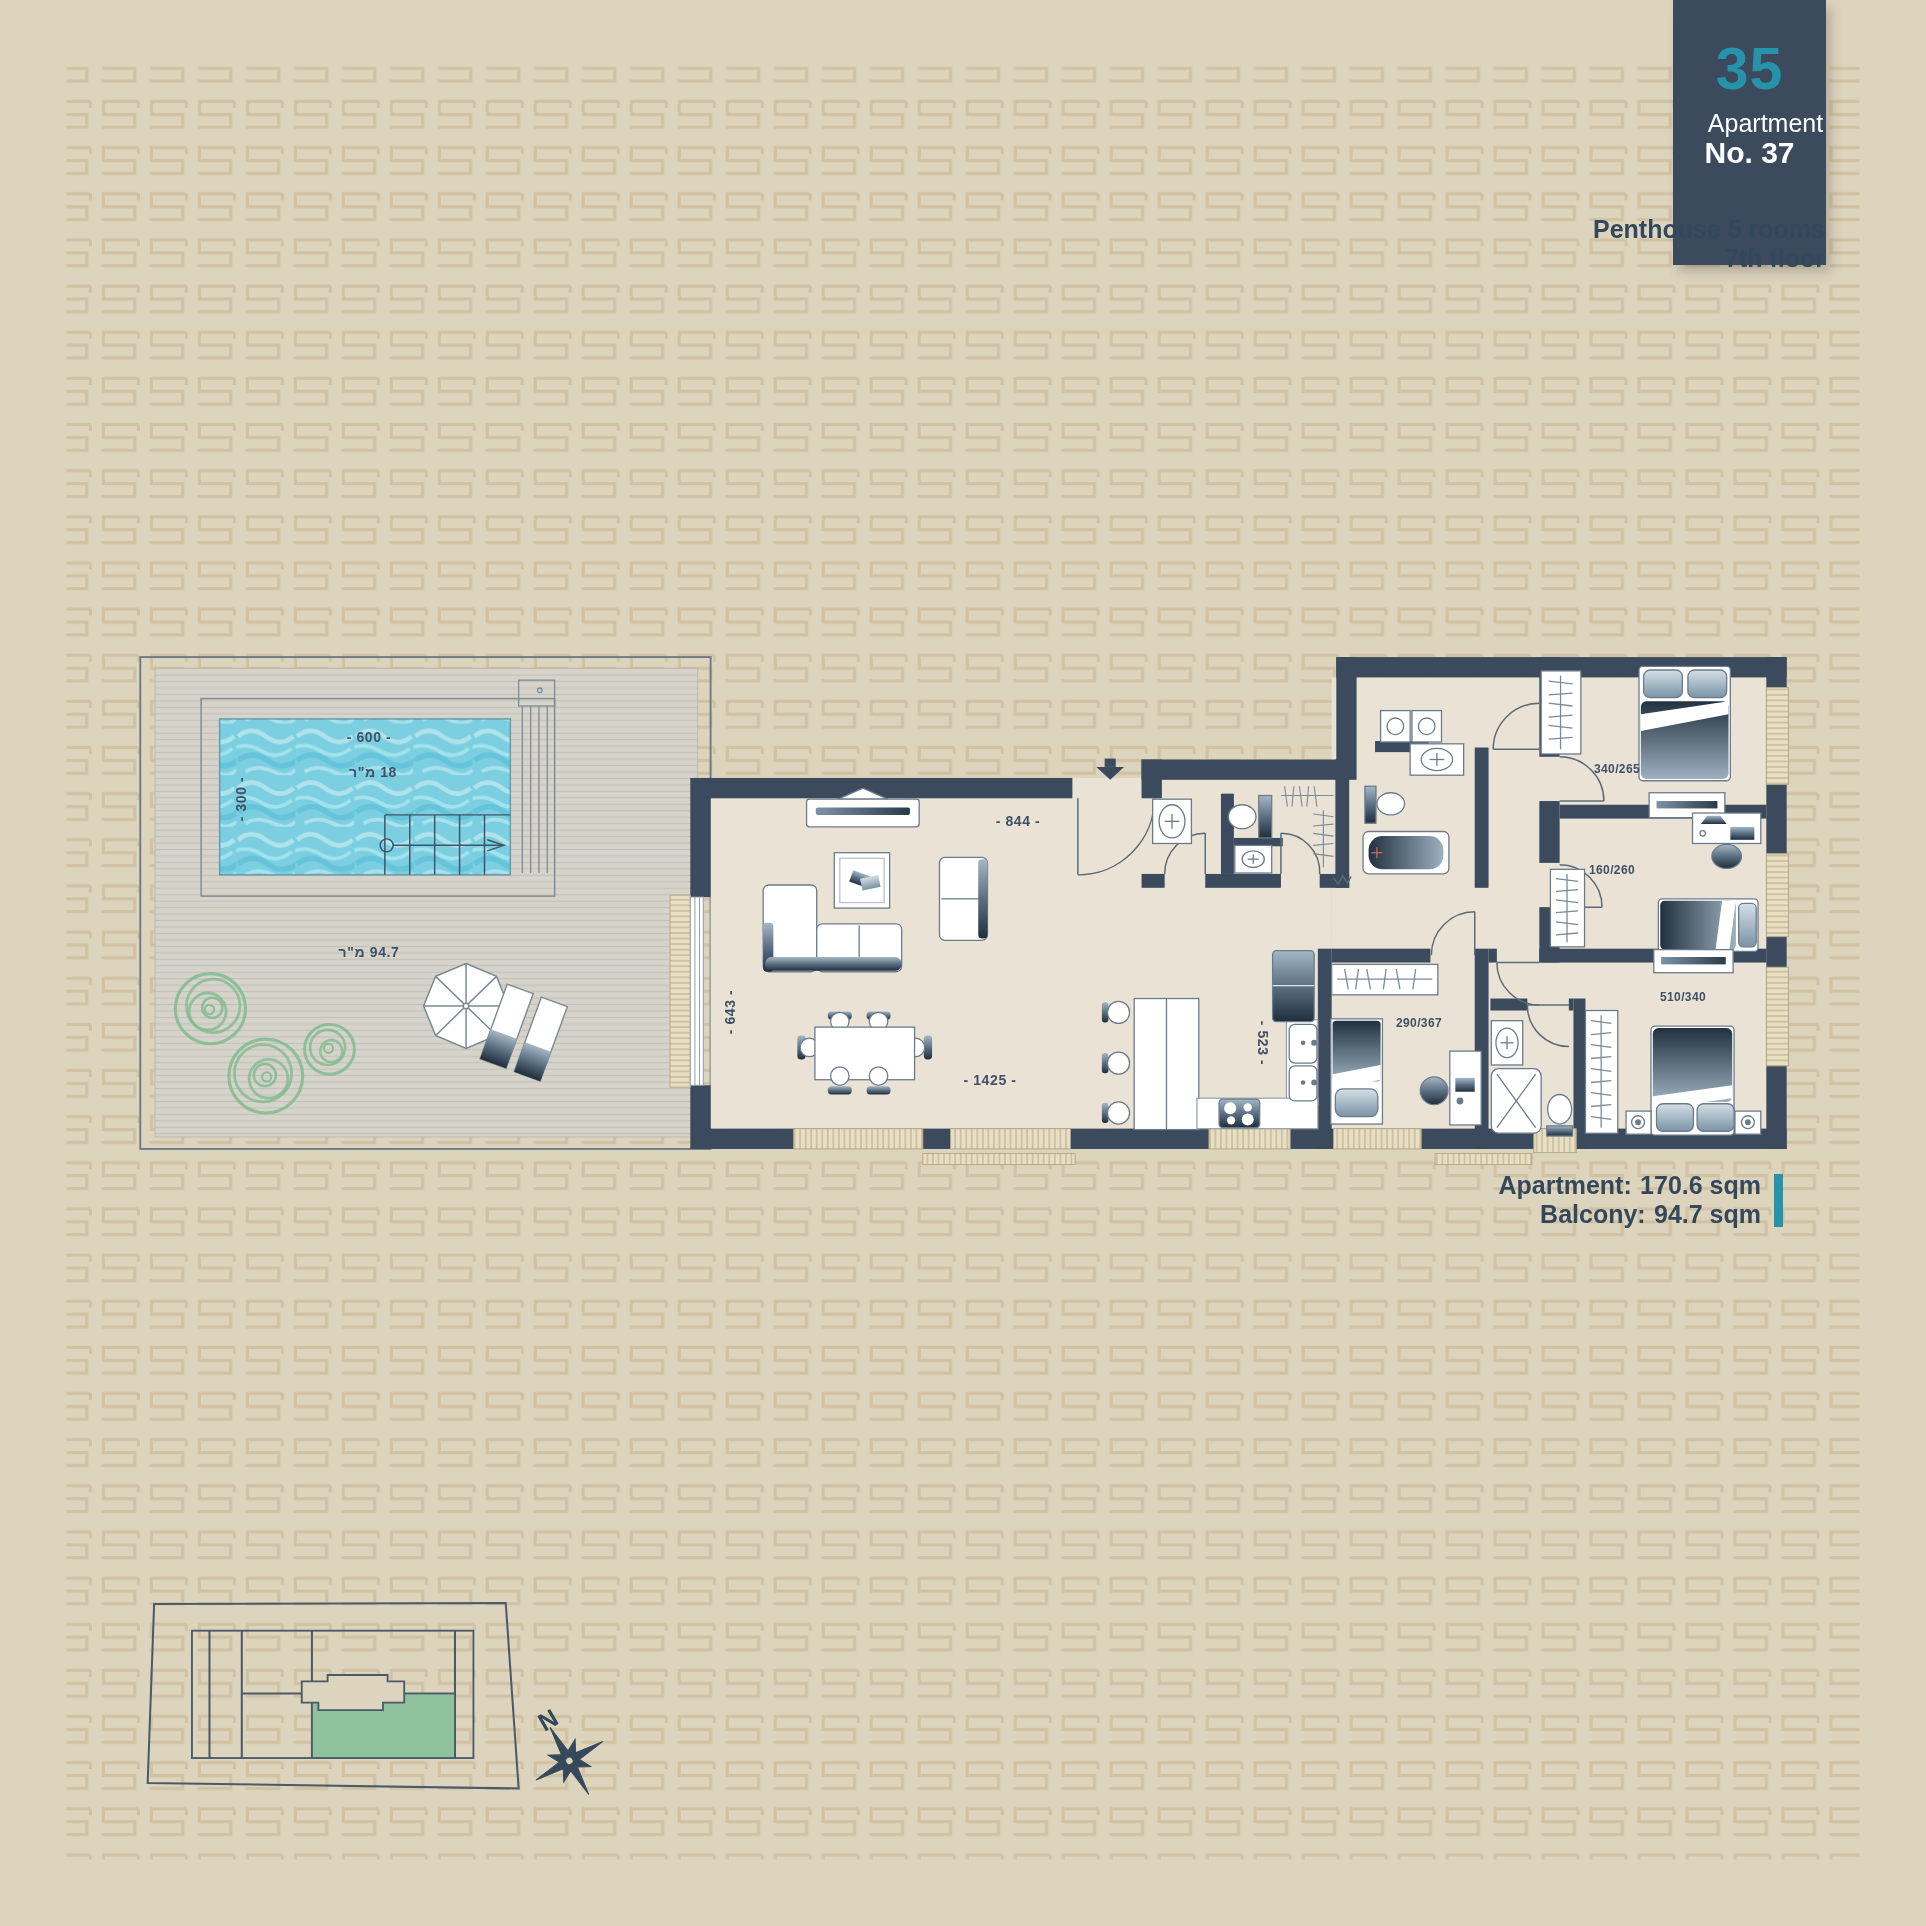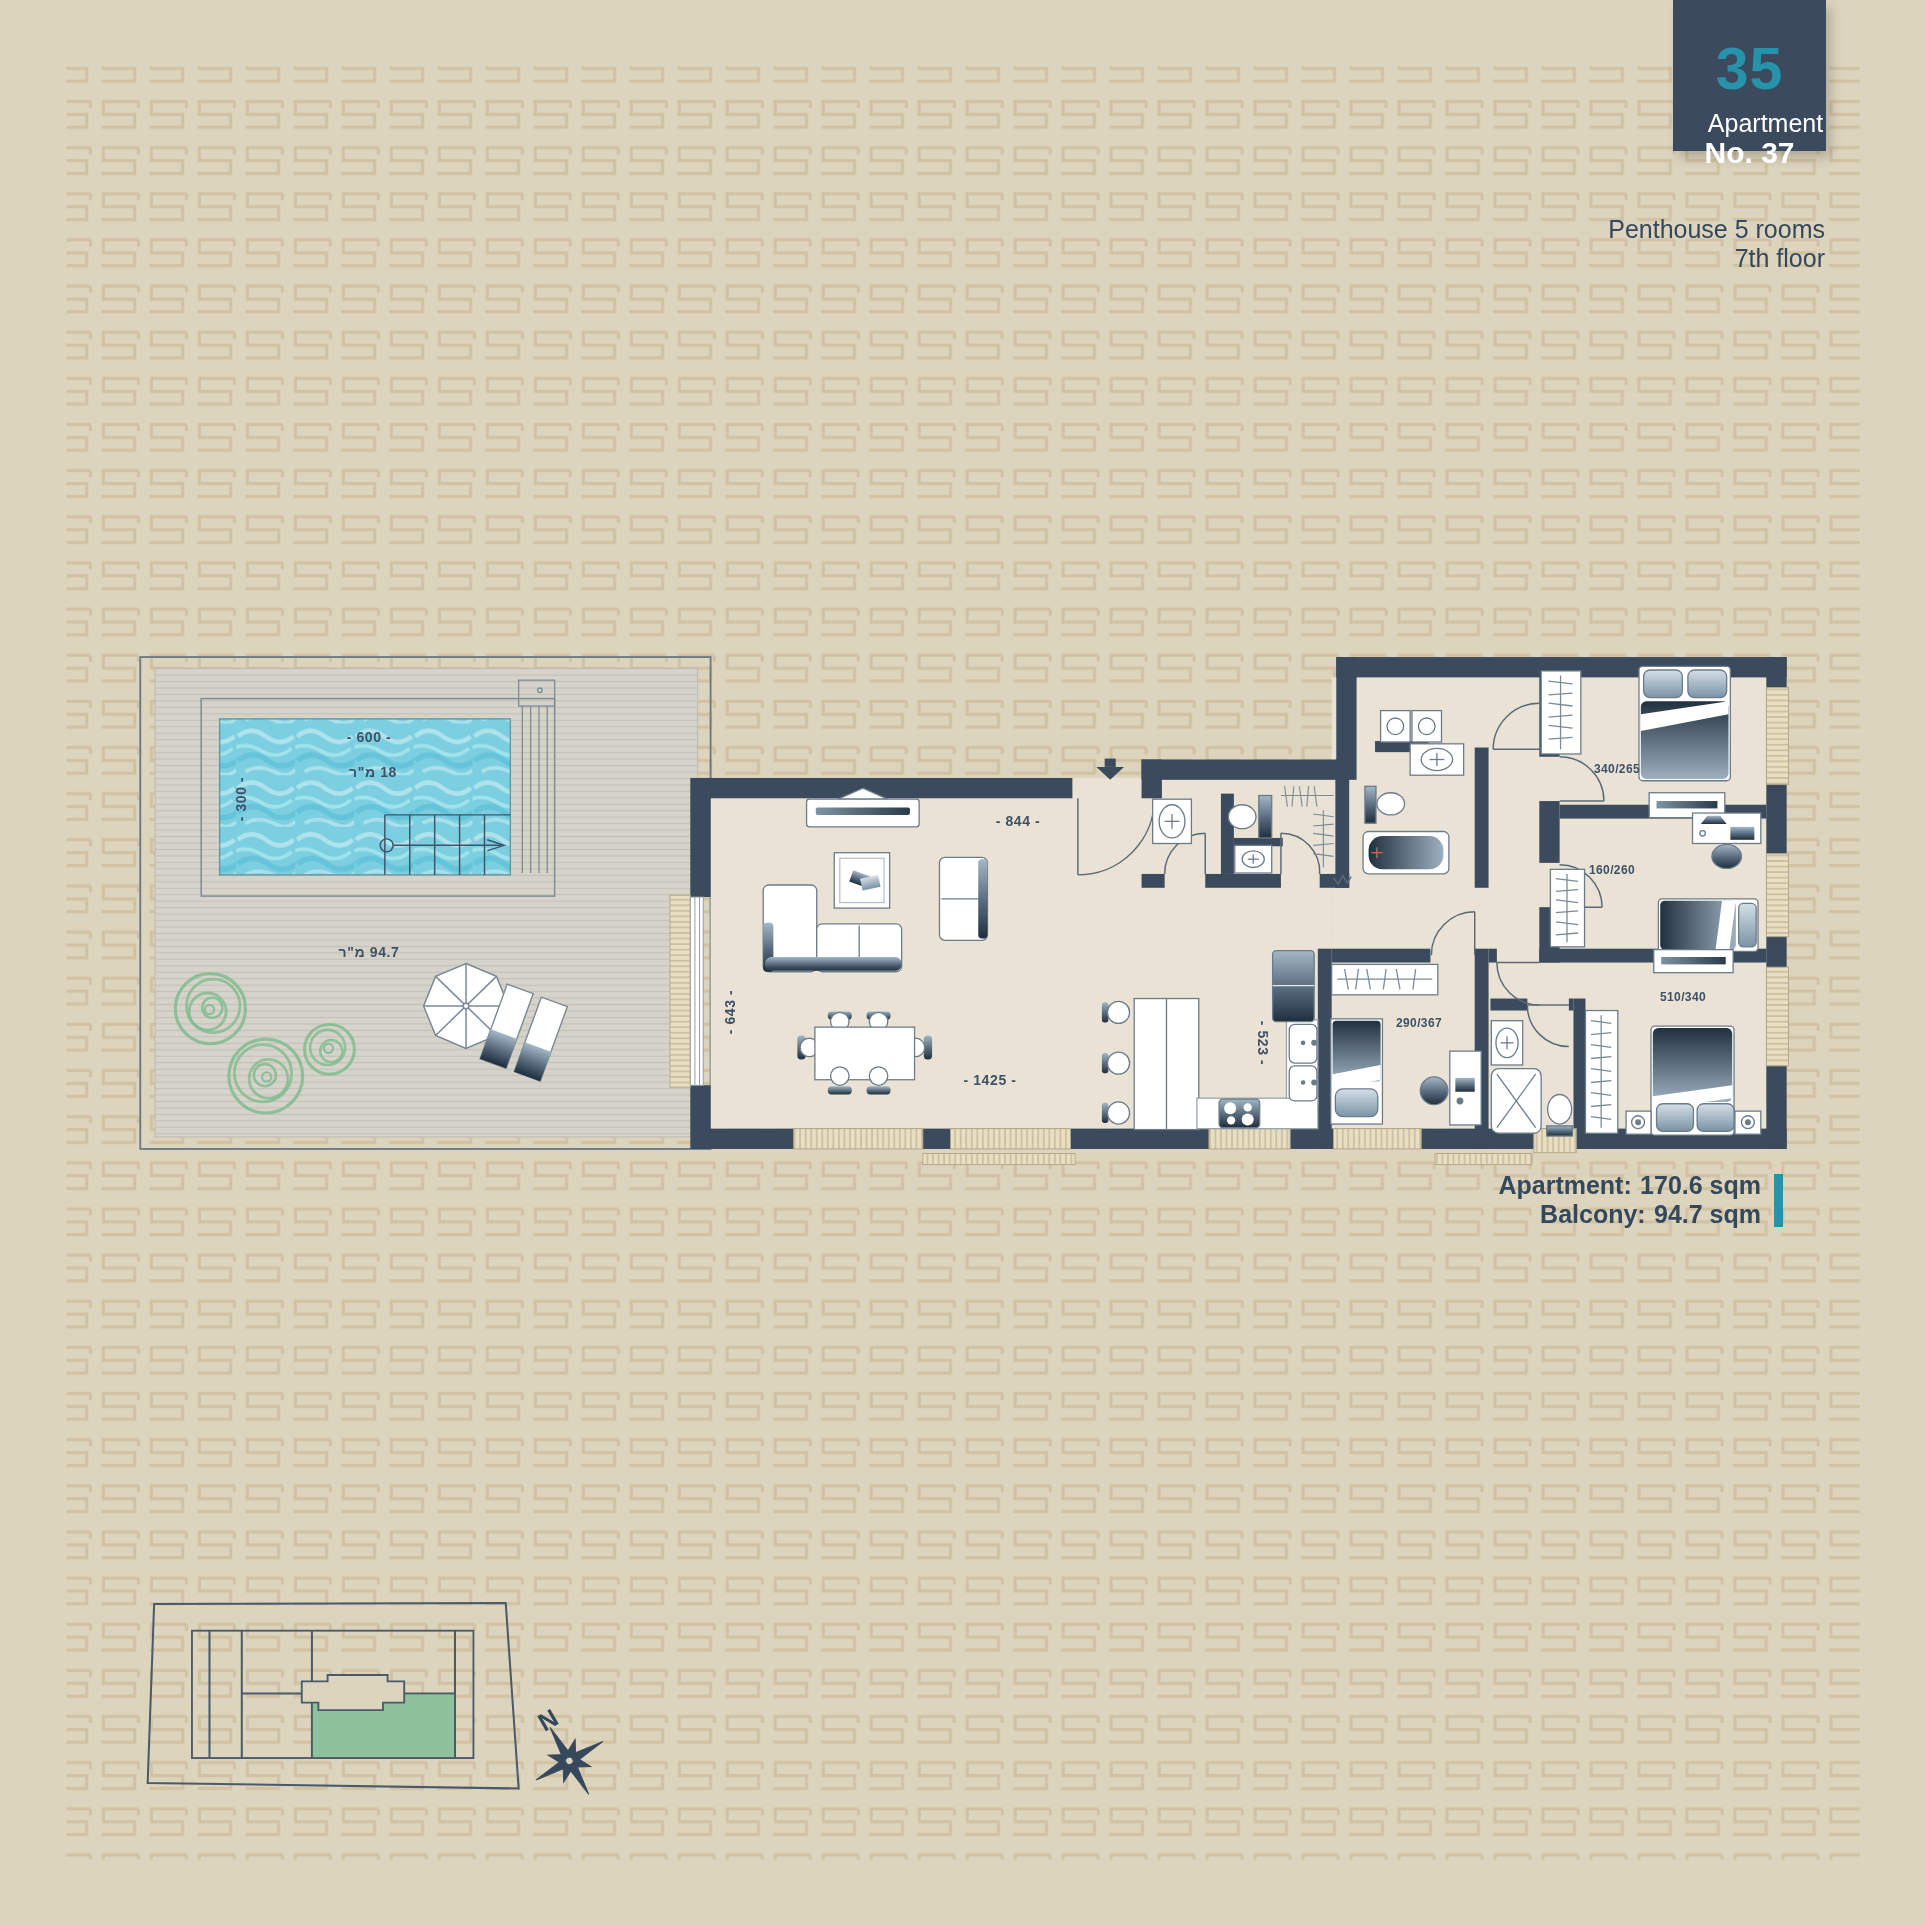--- a/index.html
+++ b/index.html
@@ -3,30 +3,30 @@
 <meta charset="utf-8">
 <style>
   html,body{margin:0;padding:0;}
   body{width:1926px;height:1926px;overflow:hidden;
        font-family:"Liberation Sans",sans-serif;
        background:var(--color-background,#ddd4be);}
   .canvas{position:relative;width:1926px;height:1926px;}
   .canvas > svg{position:absolute;left:0;top:0;}
 
   
-  .header-box{position:absolute;left:1673px;top:0;width:153px;height:151px;
+  .header-box{position:absolute;left:1673px;top:0;width:153px;height:265px;
       background:var(--color-wall,#3b4a5c);
       box-shadow:4.6px 6.5px 11px rgba(60,60,45,.28);
       display:flex;flex-direction:column;align-items:center;justify-content:flex-start;
       padding-top:42px;box-sizing:border-box;text-align:center;}
   .header-box .big-num{font-size:59px;line-height:55px;font-weight:700;color:var(--color-teal,#2693ab);letter-spacing:0.9px;}
   .header-box .apt-label{font-size:25px;color:#ffffff;margin-top:13px;line-height:26px;margin-left:32px;}
   .header-box .apt-no{font-size:30px;color:#ffffff;font-weight:700;line-height:33px;}
   .header-sub{position:absolute;right:101px;top:215px;text-align:right;
-      color:var(--color-navy,#33485c);font-size:25px;line-height:29px;font-weight:400;}
+      color:var(--color-navy,#33485c);font-size:25px;line-height:29px;font-weight:700;}
 
   
   .stats{position:absolute;top:1171px;right:165px;text-align:right;
       color:var(--color-navy,#33485c);font-weight:700;font-size:25px;line-height:29px;}
   .stats .val{margin-left:8.3px;margin-top:48px;}
   .stats-bar{position:absolute;left:1774px;top:1174px;width:9.2px;height:53px;
       background:var(--color-teal,#2693ab);}
 
   
   .lbl{position:absolute;transform:translate(-50%,-50%);white-space:nowrap;

